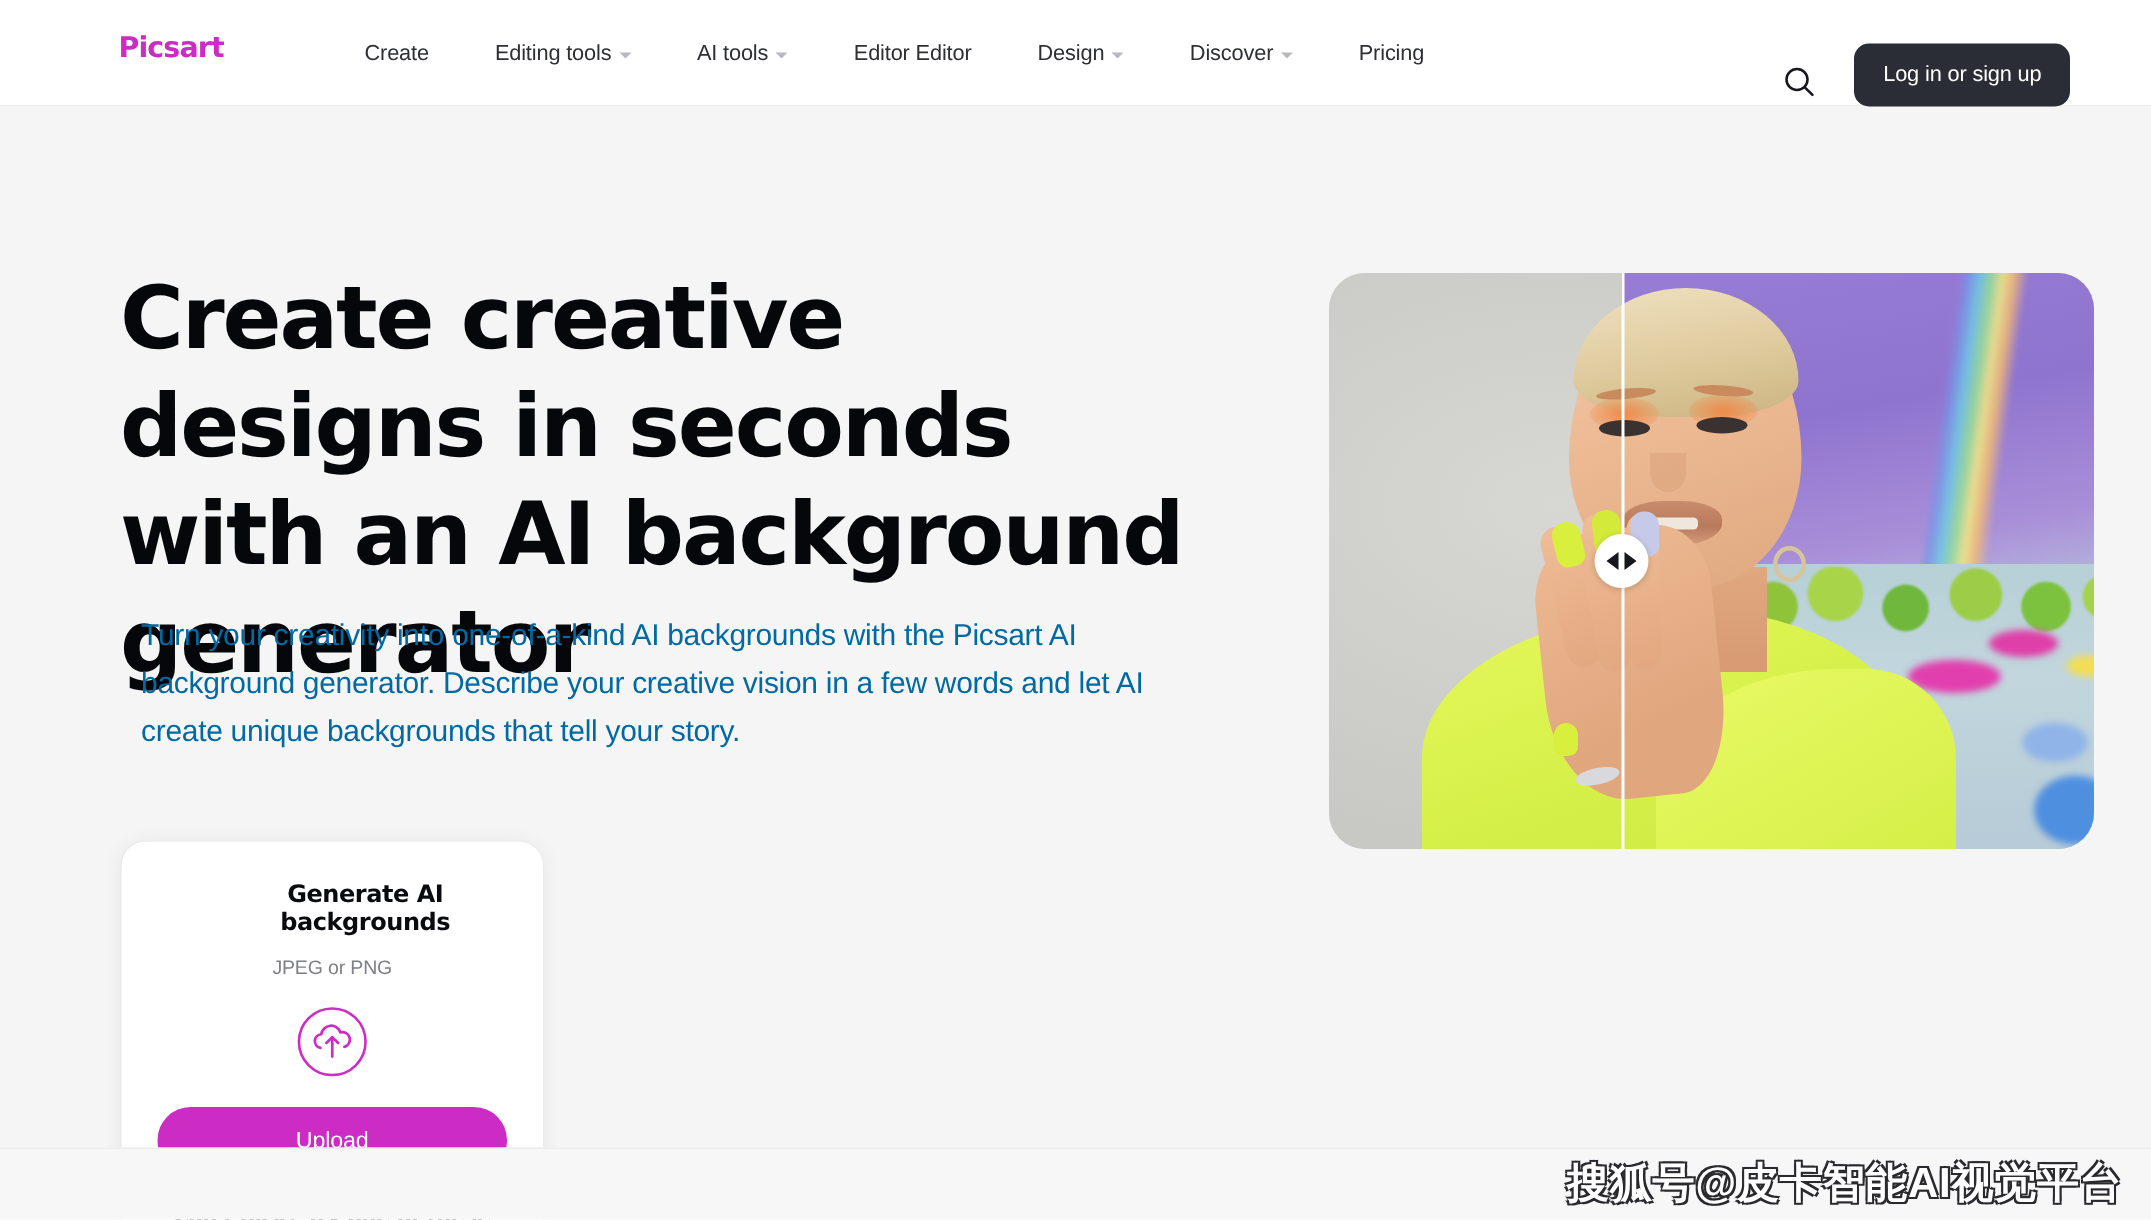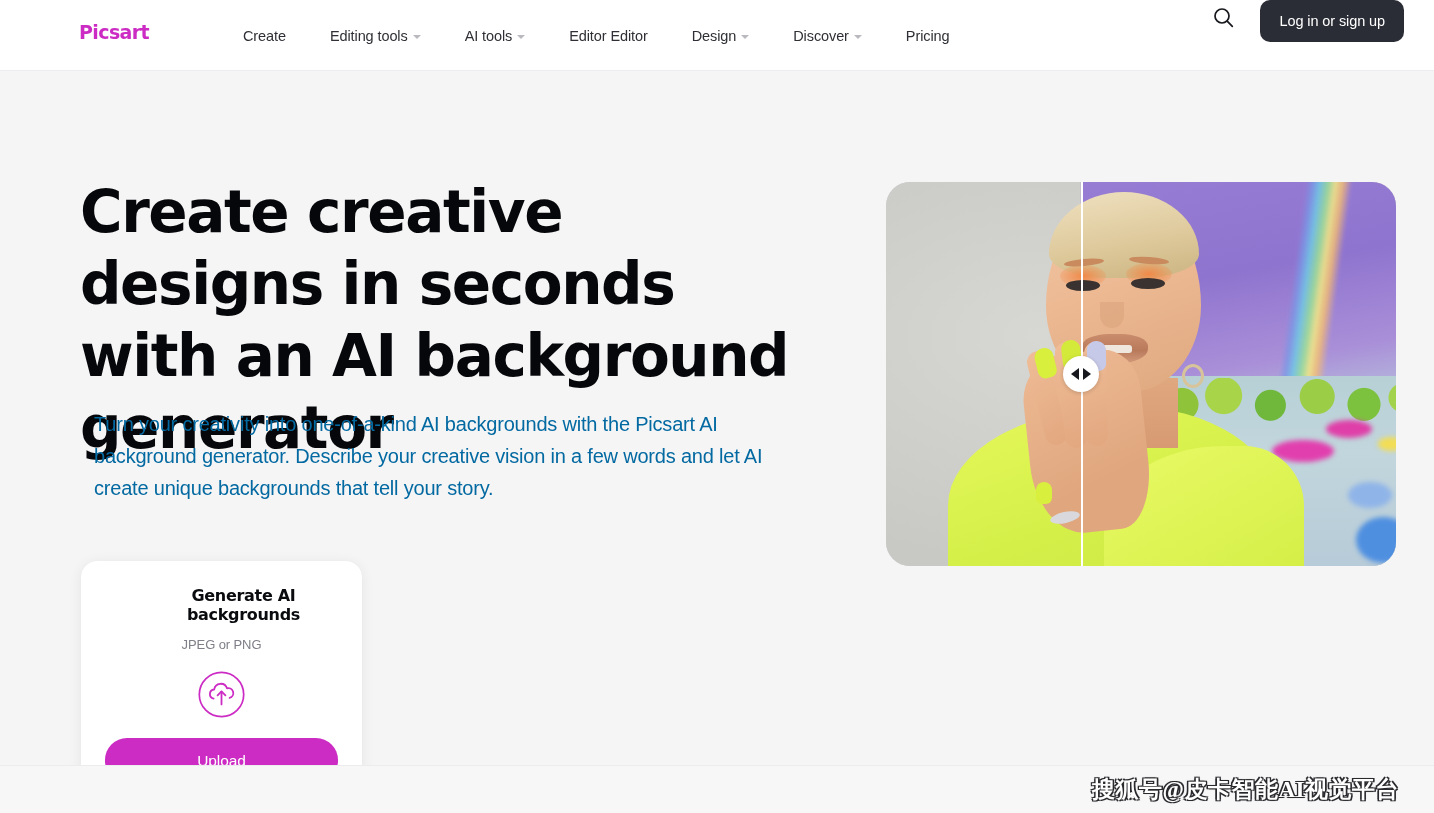--- a/index.html
+++ b/index.html
@@ -74,23 +74,23 @@
     border-right: 4.5px solid transparent;
     border-top: 4.5px solid #b9b9bf;
     margin-top: 2px;
   }
 
   .header-right {
     position: absolute;
     right: 0; top: 0;
     height: 71px;
     display: flex;
-    align-items: flex-start;
+    align-items: flex-end;
     gap: 20px;
-    padding-right: 30px;
+    padding-right: 54px;
   }
 
   .search-btn {
     width: 34px; height: 34px;
     display: flex; align-items: center; justify-content: center;
     cursor: pointer;
     border-radius: 50%;
   }
 
   .login-btn {
@@ -449,27 +449,27 @@
     left: 0; top: 765px;
     width: 1434px;
     height: 48px;
     background: #f7f7f8;
     border-top: 1px solid #ececee;
     z-index: 15;
   }
 
   .watermark {
     position: absolute;
-    right: 35px;
+    right: 19px;
     top: 765px;
     height: 48px;
     display: flex;
     align-items: center;
-    font-family: Liberation Serif, serif;
-    font-size: 23px;
+    font-family: Liberation Sans, sans-serif;
+    font-size: 28px;
     font-weight: 700;
     letter-spacing: 0.5px;
     color: #ffffff;
     text-shadow:
       -1.4px -1.4px 0 #2a2a2e,
        1.4px -1.4px 0 #2a2a2e,
       -1.4px  1.4px 0 #2a2a2e,
        1.4px  1.4px 0 #2a2a2e,
        0 0 2px #2a2a2e;
     z-index: 40;

